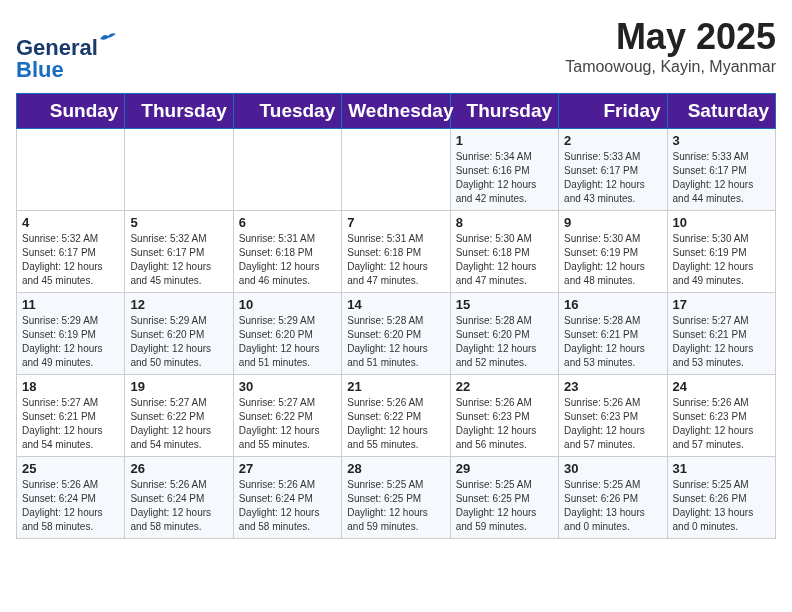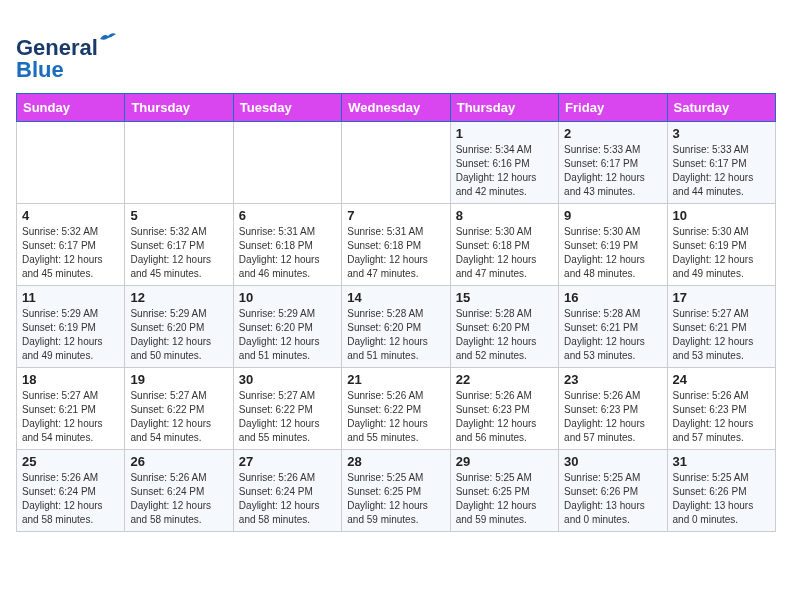--- a/index.html
+++ b/index.html
@@ -33,25 +33,25 @@
     .location {
       font-size: 16px;
       color: #444;
     }
     table {
       width: 100%;
       border-collapse: collapse;
       table-layout: fixed;
     }
     thead tr th {
-      background: #d946ef;
+      background: #4c1d95;
       color: #fff;
-      text-align: left;
+      text-align: right;
       padding: 6px 6px;
-      font-size: 13px;
+      font-size: 19px;
       border: 1px solid #1a6cbf;
     }
     tbody tr td {
       border: 1px solid #ccc;
       vertical-align: top;
       padding: 4px 5px;
       font-size: 10.5px;
       color: #333;
       height: 80px;
       background: #fff;
@@ -84,20 +84,24 @@
       <div style="position:relative;display:inline-block;">
         <span style="font-size:22px;font-weight:bold;color:#1a3a6c;">General</span>
         
         <svg style="position:absolute;top:-4px;right:-18px;" width="18" height="14" viewBox="0 0 18 14">
           <path d="M2 8 Q6 2 10 5 Q13 1 18 3 Q14 6 10 7 Q7 10 2 8Z" fill="#1a6cbf"></path>
         </svg>
       </div>
     </div>
     <span style="font-size:22px;font-weight:bold;color:#1a6cbf;margin-top:-4px;text-align:right;">Blue</span>
   </div>
+  <div class="title-block">
+    <div class="month-year">May 2025</div>
+    <div class="location">Tamoowoug, Kayin, Myanmar</div>
+  </div>
 </div>
 
 <table>
   <thead>
     <tr>
     <th>Sunday</th>
         <th>Thursday</th>
         <th>Tuesday</th>
         <th>Wednesday</th>
         <th>Thursday</th>

